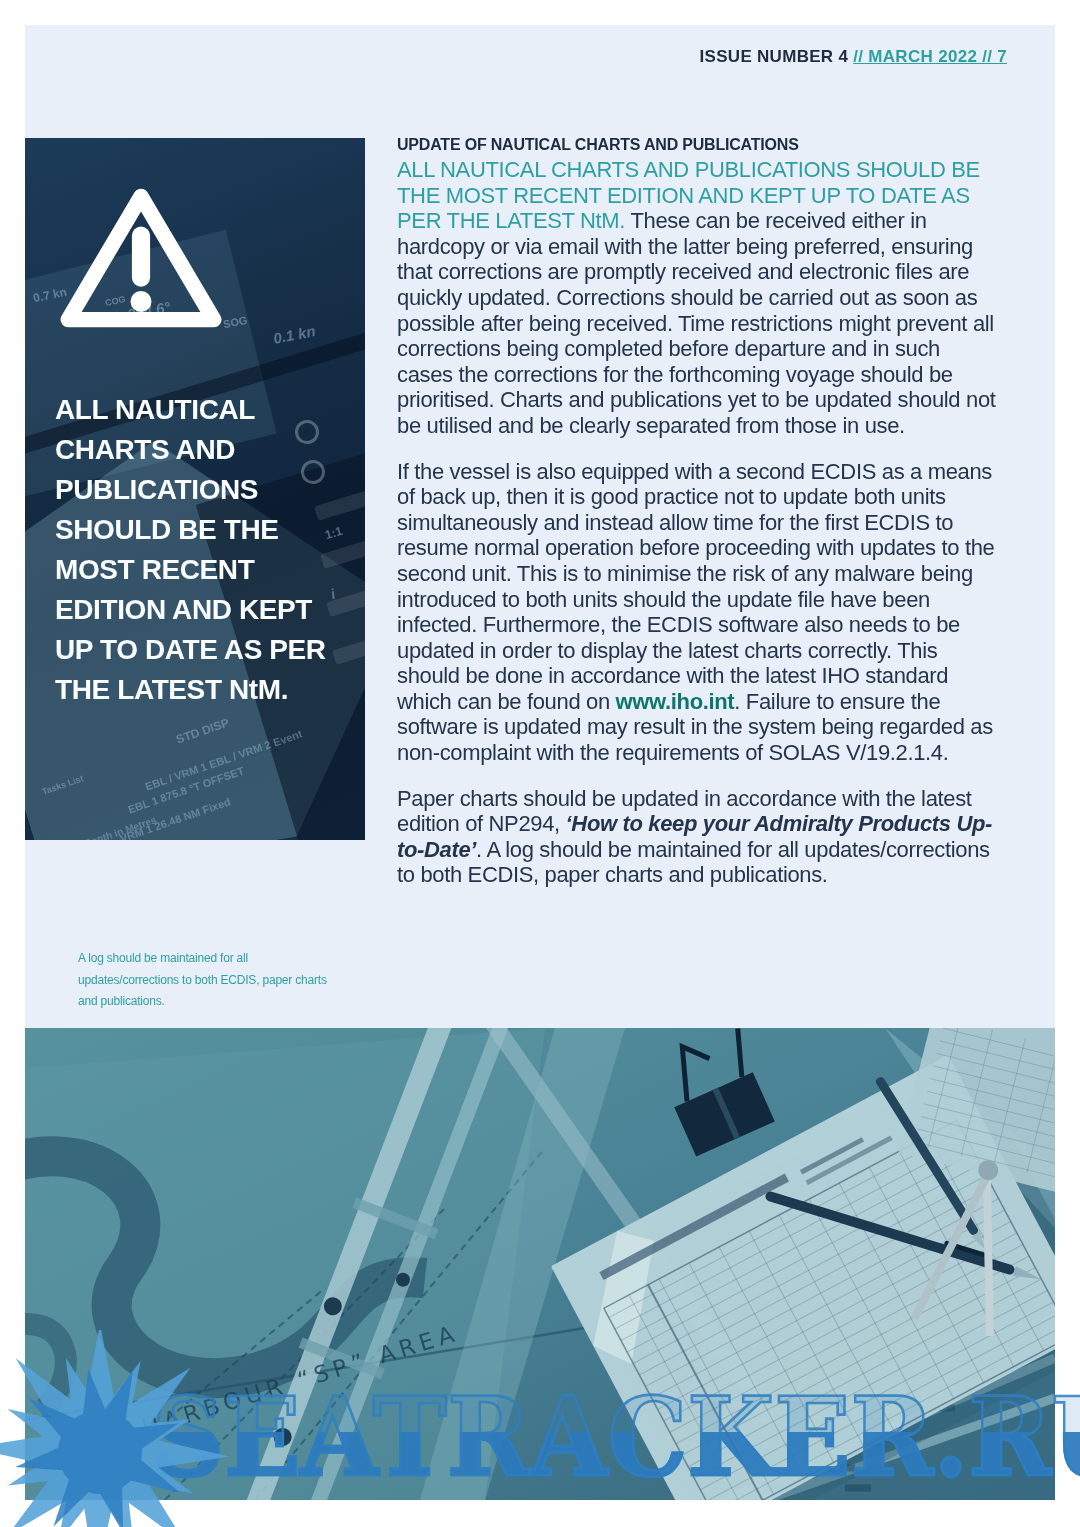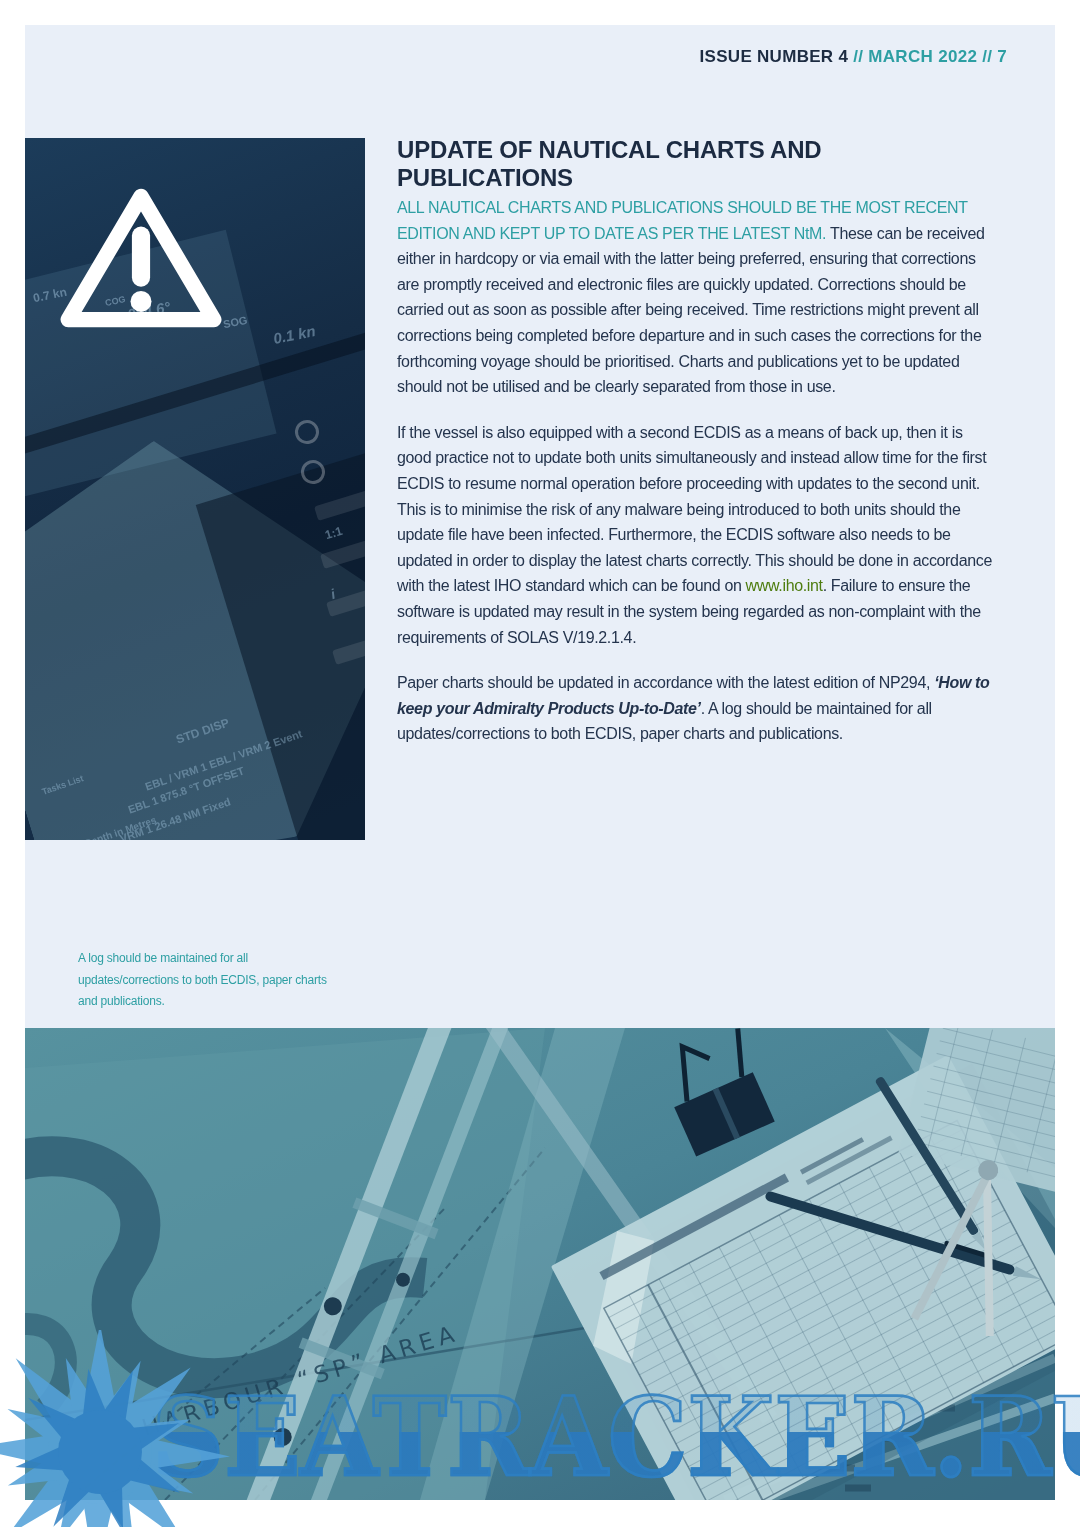--- a/index.html
+++ b/index.html
@@ -2,21 +2,21 @@
 <html><head>
 <meta charset="utf-8">
 <style>
   html,body{margin:0;padding:0;width:1080px;height:1527px;overflow:hidden;background:#ffffff;
             font-family:"Liberation Sans",sans-serif;}
   .page{position:absolute;left:25px;top:25px;width:1030px;height:1475px;background:#E9EFF8;}
 
   
   .header{position:absolute;top:22px;right:48px;font-size:17px;font-weight:bold;letter-spacing:.3px;white-space:nowrap;}
   .header .navy{color:#1D2C42;padding-left:12px;}
-  .header .teal{color:#2D9FA3;}
+  .header .teal{color:#2D9FA3;text-decoration:underline;}
 
   
   .feature{position:absolute;left:0;top:113px;width:340px;height:702px;overflow:hidden;
            background:linear-gradient(158deg,#1C3C5A 0%,#152C45 38%,#112740 58%,#16304A 100%);}
   .panel-chart{position:absolute;left:-40px;top:300px;width:420px;height:420px;
                background:rgba(140,185,200,.30);transform:rotate(-17deg);
                clip-path:polygon(0 18%,55% 0,100% 55%,60% 100%,0 92%);}
   .panel-chart2{position:absolute;left:-30px;top:120px;width:260px;height:210px;
                background:rgba(120,170,190,.16);transform:rotate(-14deg);}
   .panel-bezel{position:absolute;left:-60px;top:238px;width:520px;height:16px;
@@ -26,24 +26,24 @@
   .panel-btn{position:absolute;width:56px;height:15px;border-radius:3px;background:rgba(255,255,255,.10);transform:rotate(-17deg);}
   .panel-ring{position:absolute;width:18px;height:18px;border:3px solid rgba(255,255,255,.28);border-radius:50%;transform:rotate(-17deg);}
   .inst{position:absolute;color:rgba(170,205,228,.45);font-weight:bold;white-space:nowrap;transform:rotate(-11deg);}
   .menu-row{position:absolute;color:rgba(165,200,224,.40);font-weight:bold;white-space:nowrap;transform:rotate(-19deg);}
   .warn{position:absolute;left:32px;top:44px;width:168px;height:152px;}
   .headline{position:absolute;left:30px;top:252px;color:#FAFDFF;font-size:28px;font-weight:bold;
             line-height:40px;letter-spacing:-.4px;white-space:nowrap;}
 
   
   .article{position:absolute;left:372px;top:111px;width:600px;color:#24344D;}
-  .article h1{margin:0 0 3px 0;font-size:24px;font-weight:bold;color:#1C2B42;letter-spacing:-.2px;}
-  .para{margin:0 0 20px 0;font-size:16px;line-height:25.6px;letter-spacing:-.35px;}
+  .article h1{margin:0 0 3px 0;font-size:16px;font-weight:bold;color:#1C2B42;letter-spacing:-.2px;}
+  .para{margin:0 0 20px 0;font-size:22px;line-height:25.6px;letter-spacing:-.35px;}
   .lead{color:#2D9FA3;}
-  .link{font-weight:normal;color:#4d7c0f;text-decoration:none;}
+  .link{font-weight:bold;color:#0f766e;text-decoration:none;}
   .italic{font-style:italic;font-weight:bold;}
 
   
   .caption{position:absolute;left:53px;top:923px;width:256px;color:#2D9FA3;
            font-size:12px;line-height:21.5px;letter-spacing:-.2px;}
 
   
   .photo{position:absolute;left:0;top:1003px;width:1030px;height:472px;overflow:hidden;}
   .photo svg{display:block;}
 
@@ -95,20 +95,30 @@
     <span class="menu-row" style="left:92px;top:676px;font-size:11px;">VRM 1    26.48    NM    Fixed</span>
     <span class="menu-row" style="left:58px;top:688px;font-size:10px;">Depth in Metres</span>
     <span class="menu-row" style="left:16px;top:642px;font-size:9px;">Tasks List</span>
 
     <svg class="warn" viewBox="0 0 120 106">
       <path d="M60 9 L112 97 L8 97 Z" fill="none" stroke="#FFFFFF" stroke-width="11" stroke-linejoin="round" stroke-linecap="round"></path>
       <line x1="60" y1="37" x2="60" y2="67" stroke="#FFFFFF" stroke-width="13" stroke-linecap="round"></line>
       <circle cx="60" cy="84" r="7.5" fill="#FFFFFF"></circle>
     </svg>
 
+    <div class="headline">
+      <div>ALL NAUTICAL</div>
+      <div>CHARTS AND</div>
+      <div>PUBLICATIONS</div>
+      <div>SHOULD BE THE</div>
+      <div>MOST RECENT</div>
+      <div>EDITION AND KEPT</div>
+      <div>UP TO DATE AS PER</div>
+      <div>THE LATEST NtM.</div>
+    </div>
   </div>
 
   <div class="article">
     <h1>UPDATE OF NAUTICAL CHARTS AND PUBLICATIONS</h1>
     <p class="para"><span class="lead">ALL NAUTICAL CHARTS AND PUBLICATIONS SHOULD BE THE MOST RECENT EDITION AND KEPT UP TO DATE AS PER THE LATEST NtM.</span>
       <span>These can be received either in hardcopy or via email with the latter being preferred, ensuring that corrections are promptly received and electronic files are quickly updated. Corrections should be carried out as soon as possible after being received. Time restrictions might prevent all corrections being completed before departure and in such cases the corrections for the forthcoming voyage should be prioritised. Charts and publications yet to be updated should not be utilised and be clearly separated from those in use.</span></p>
     <p class="para"><span>If the vessel is also equipped with a second ECDIS as a means of back up, then it is good practice not to update both units simultaneously and instead allow time for the first ECDIS to resume normal operation before proceeding with updates to the second unit. This is to minimise the risk of any malware being introduced to both units should the update file have been infected. Furthermore, the ECDIS software also needs to be updated in order to display the latest charts correctly. This should be done in accordance with the latest IHO standard which can be found on </span><a class="link">www.iho.int</a><span>. Failure to ensure the software is updated may result in the system being regarded as non-complaint with the requirements of SOLAS V/19.2.1.4.</span></p>
     <p class="para"><span>Paper charts should be updated in accordance with the latest edition of NP294, </span><span class="italic">‘How to keep your Admiralty Products Up-to-Date’</span><span>. A log should be maintained for all updates/corrections to both ECDIS, paper charts and publications.</span></p>
   </div>
 

